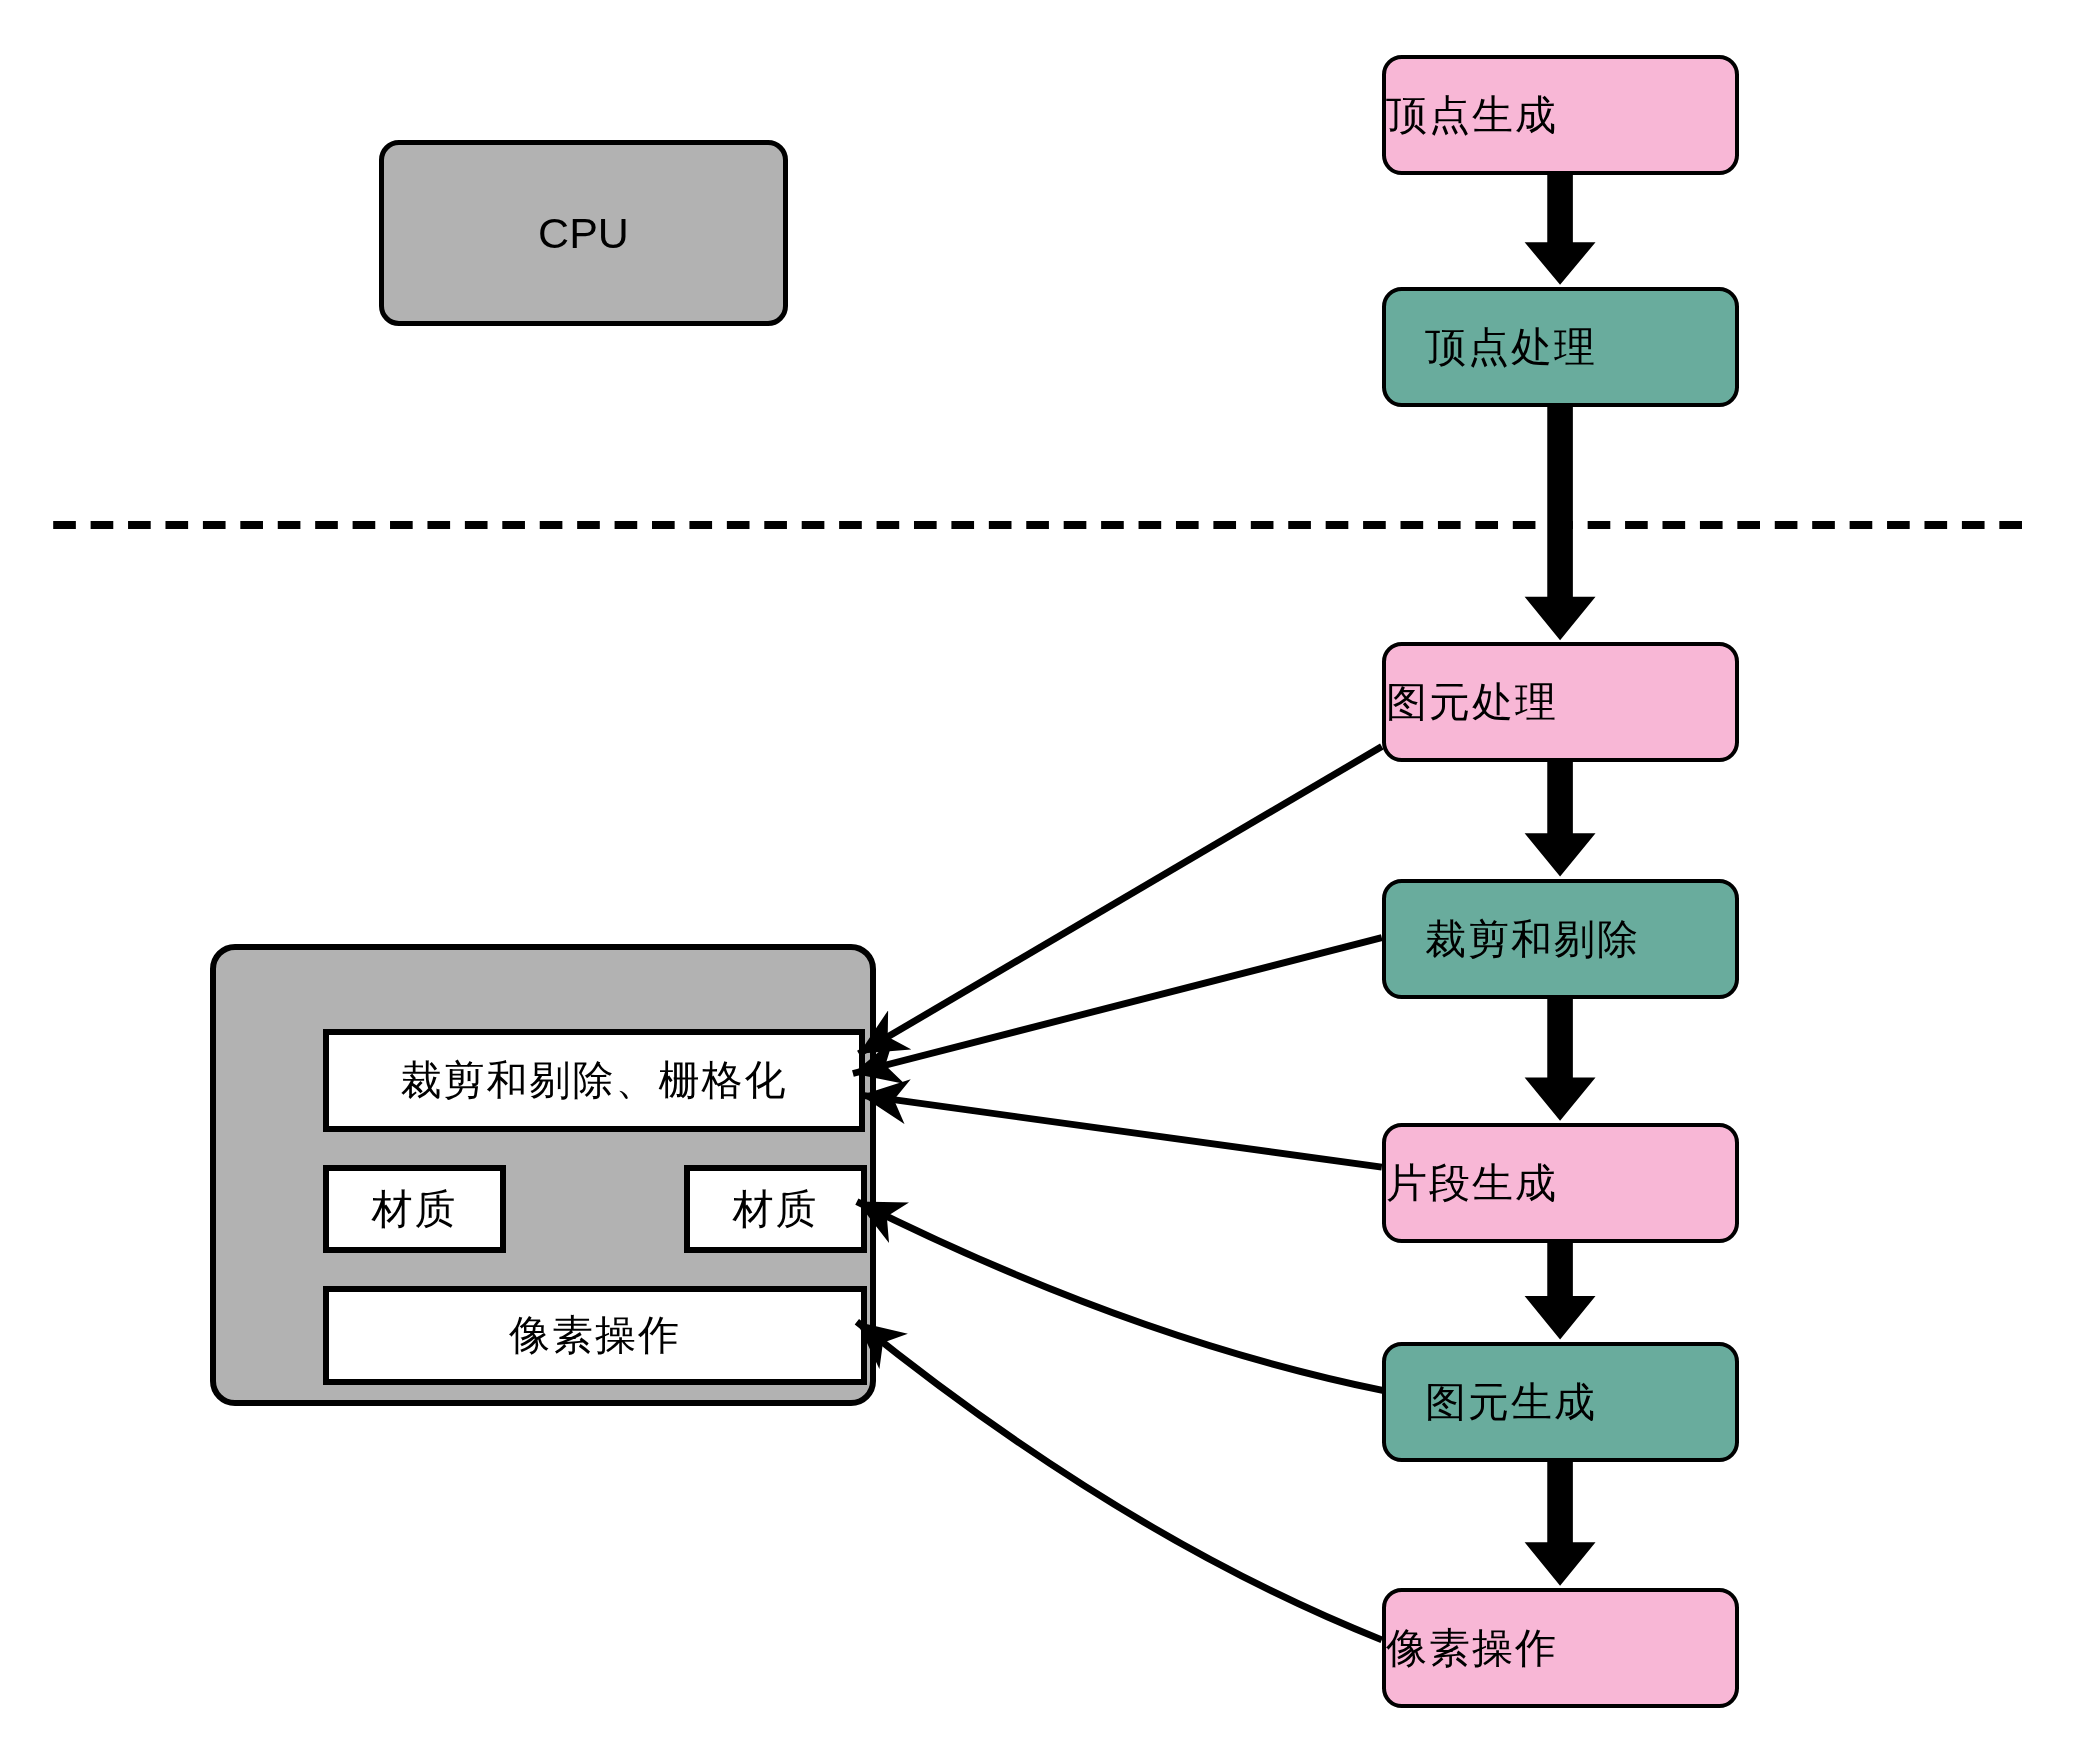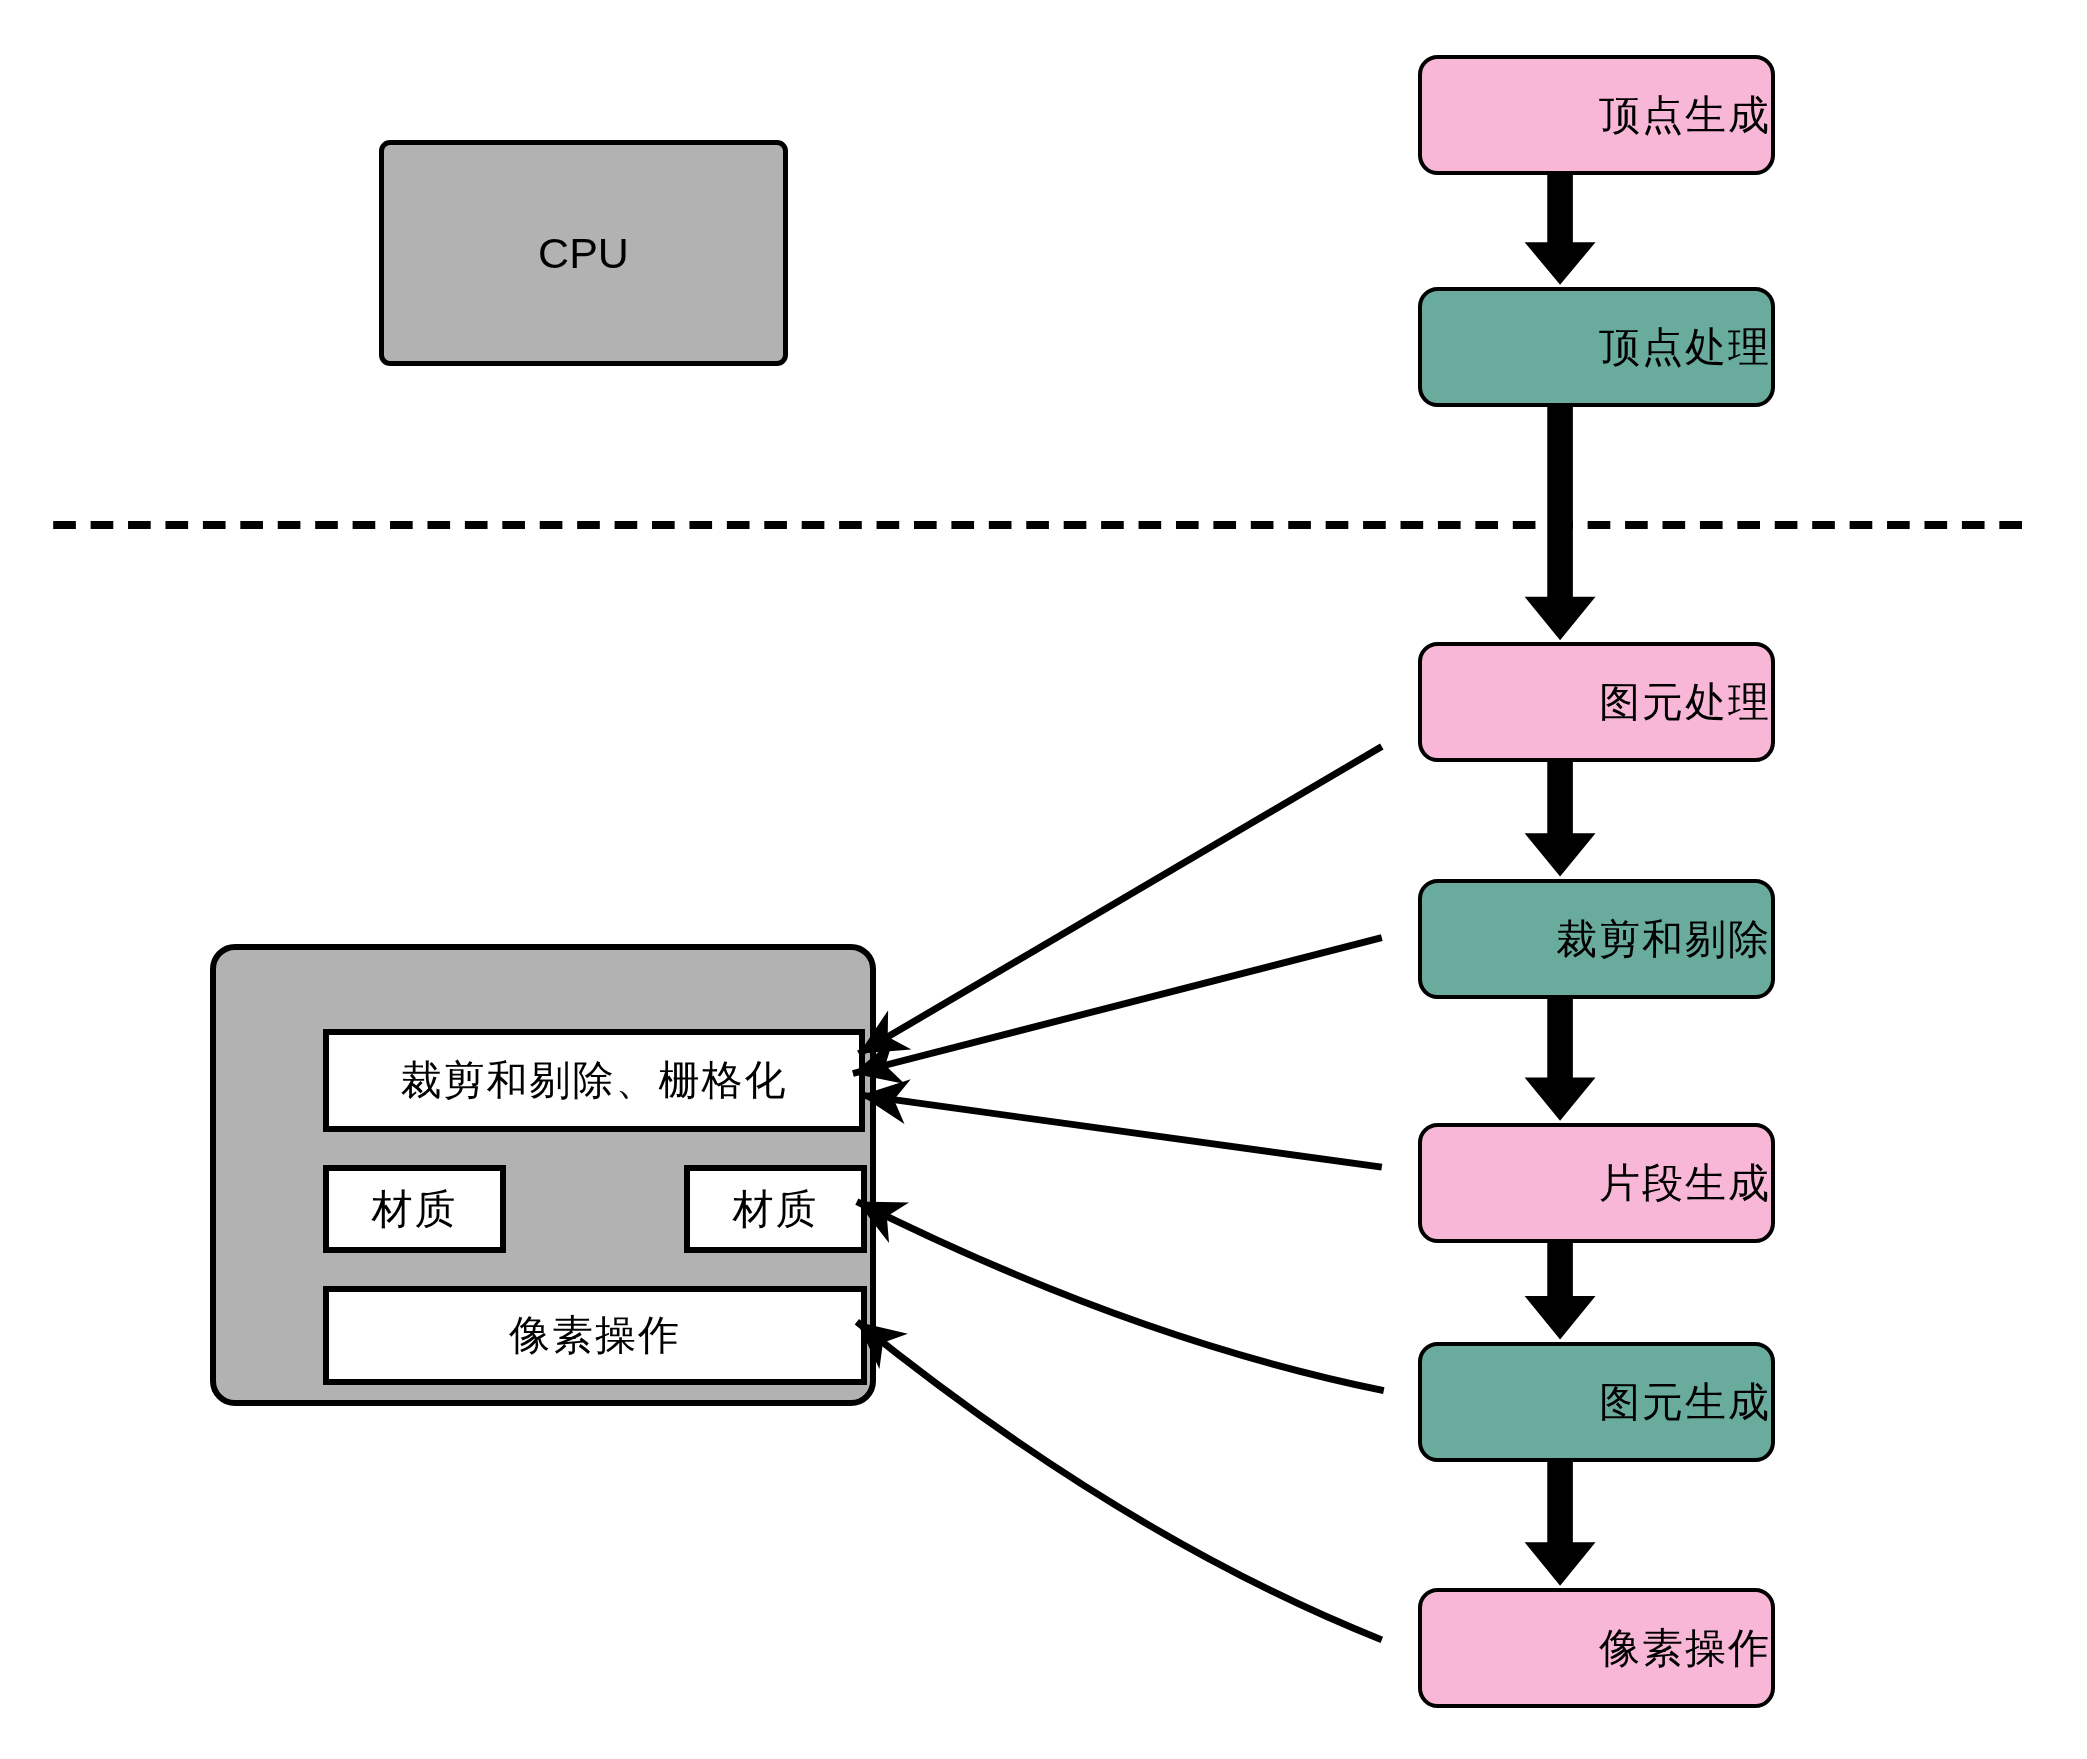--- a/index.html
+++ b/index.html
@@ -1,30 +1,30 @@
 <!DOCTYPE html>
 <html><head>
 <meta charset="utf-8">
 <style>
   html,body{margin:0;padding:0;background:#ffffff;}
   .canvas{
     position:relative;width:2087px;height:1759px;background:#ffffff;overflow:hidden;
     font-family:"Liberation Sans", sans-serif;color:#000;
   }
   .node{
-    position:absolute;left:1418px;width:357px;height:120px;
+    position:absolute;left:1382px;width:357px;height:120px;
     box-sizing:border-box;border:4.9px solid #000;border-radius:19.7px;
-    display:flex;align-items:center;justify-content:flex-end;
+    display:flex;align-items:center;justify-content:flex-start;
     font-size:41px;letter-spacing:2px;z-index:2;
   }
   .node.pink{background:#F8B7D6;}
   .node.teal{background:#69AC9D;padding-left:39px;}
   .cpu-box{
-    position:absolute;left:379px;top:140px;width:409px;height:226px;
-    box-sizing:border-box;border:5.9px solid #000;border-radius:11px;
+    position:absolute;left:379px;top:140px;width:409px;height:186px;
+    box-sizing:border-box;border:5.9px solid #000;border-radius:20px;
     background:#B2B2B2;display:flex;align-items:center;justify-content:center;
     font-size:43px;z-index:2;
   }
   .gpu-block{
     position:absolute;left:210px;top:944px;width:666px;height:462px;
     box-sizing:border-box;border:6.9px solid #000;border-radius:25px;
     background:#B2B2B2;z-index:1;
   }
   .wbox{
     position:absolute;box-sizing:border-box;border:6.9px solid #000;background:#fff;

